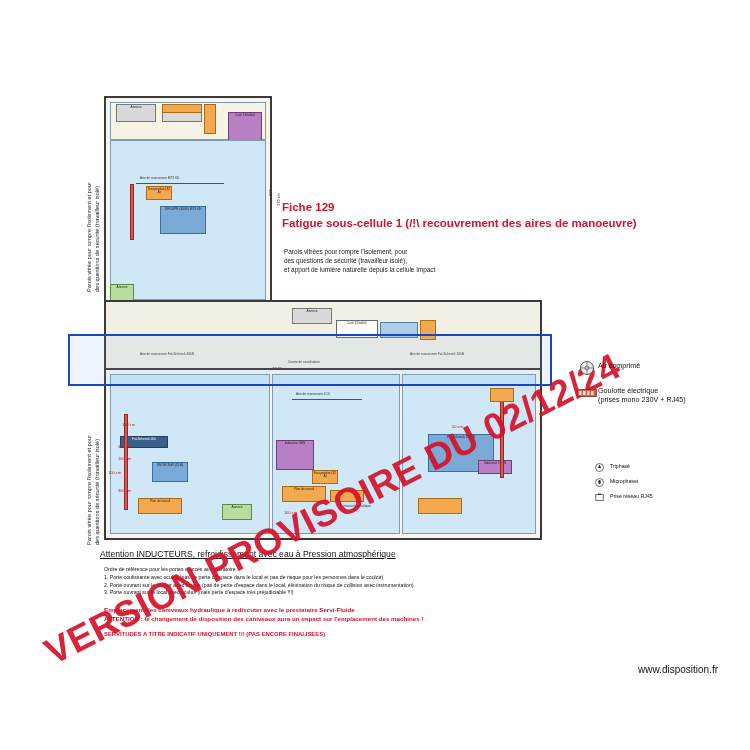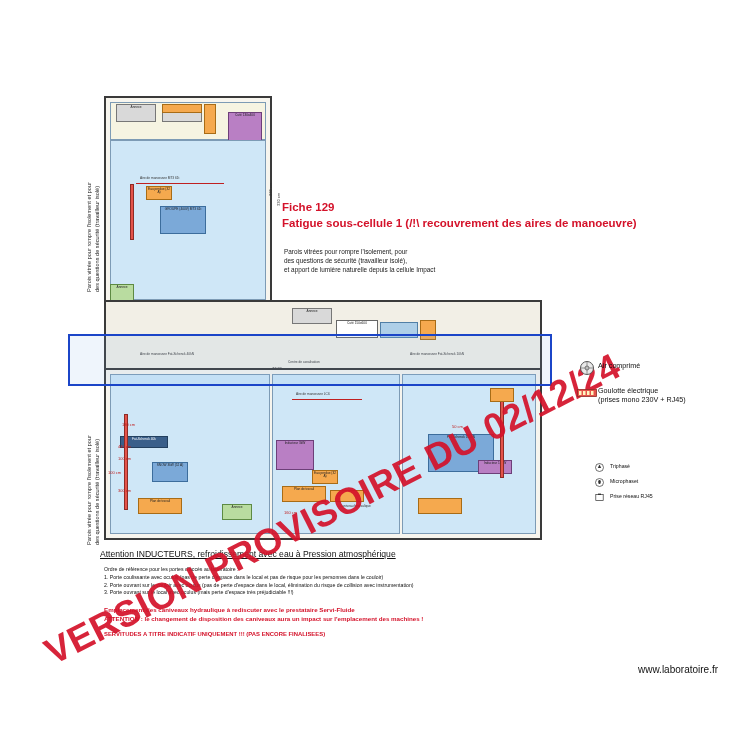--- a/index.html
+++ b/index.html
@@ -378,15 +378,15 @@
         <svg width="9" height="9" viewBox="0 0 9 9">
           <rect x="0.8" y="1.5" width="7.4" height="6" fill="#fff" stroke="#333" stroke-width="0.7"></rect>
           <rect x="3" y="0.6" width="3" height="1.4" fill="#333"></rect>
         </svg>
       </div>
       <div class="legend-txt">Prise réseau RJ45</div>
     </div>
 
   </div>
 
-  <div class="url" style="left: 638px; top: 664px;">www.laboratoire.fr</div>
+  <div class="url" style="left: 638px; top: 664px;">www.disposition.fr</div>
 
 </div>
 
 </body></html>

